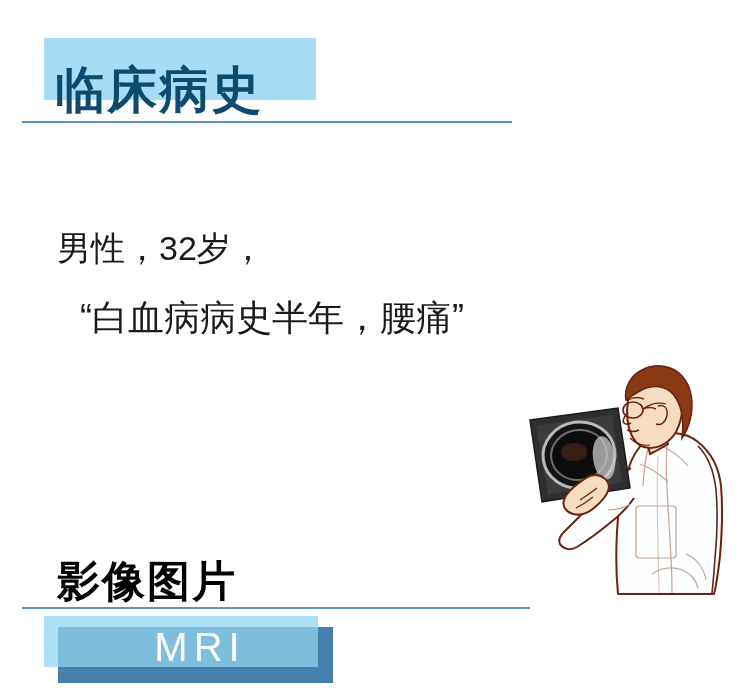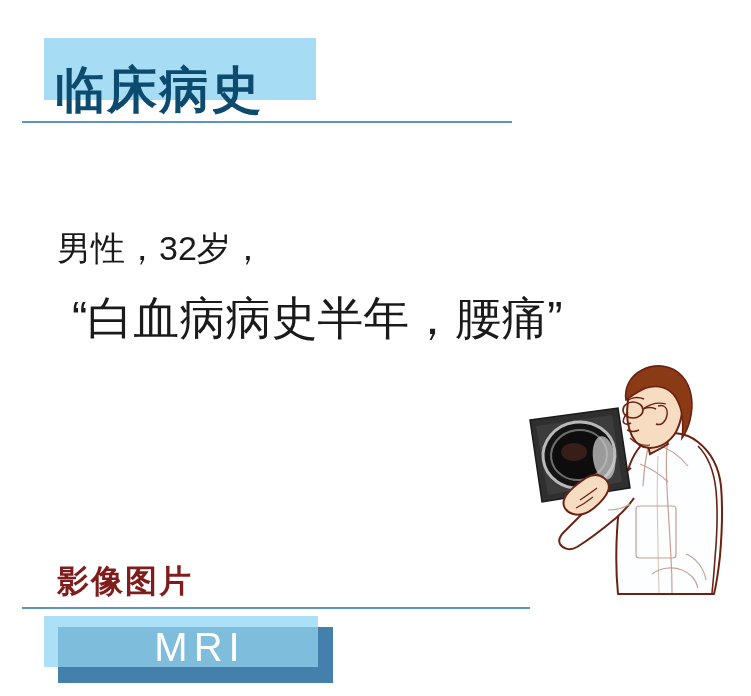--- a/index.html
+++ b/index.html
@@ -55,38 +55,38 @@
     position: absolute;
     left: 57px;
     top: 226px;
     font-size: 34px;
     line-height: 44px;
     color: #1a1a1a;
     white-space: nowrap;
   }
   .body-line-2 {
     position: absolute;
-    left: 72px;
+    left: 80px;
     top: 296px;
-    font-size: 46px;
+    font-size: 36px;
     line-height: 44px;
     color: #1a1a1a;
     white-space: nowrap;
   }
 
   
   .footer-title {
     position: absolute;
     left: 57px;
     top: 554px;
-    font-size: 32px;
+    font-size: 43px;
     line-height: 54px;
     font-weight: bold;
     letter-spacing: 2px;
-    color: #7f1d1d;
+    color: #000000;
     white-space: nowrap;
   }
   .rule-bottom {
     position: absolute;
     left: 22px;
     top: 607px;
     width: 508px;
     height: 2px;
     background: #5b95c4;
   }

